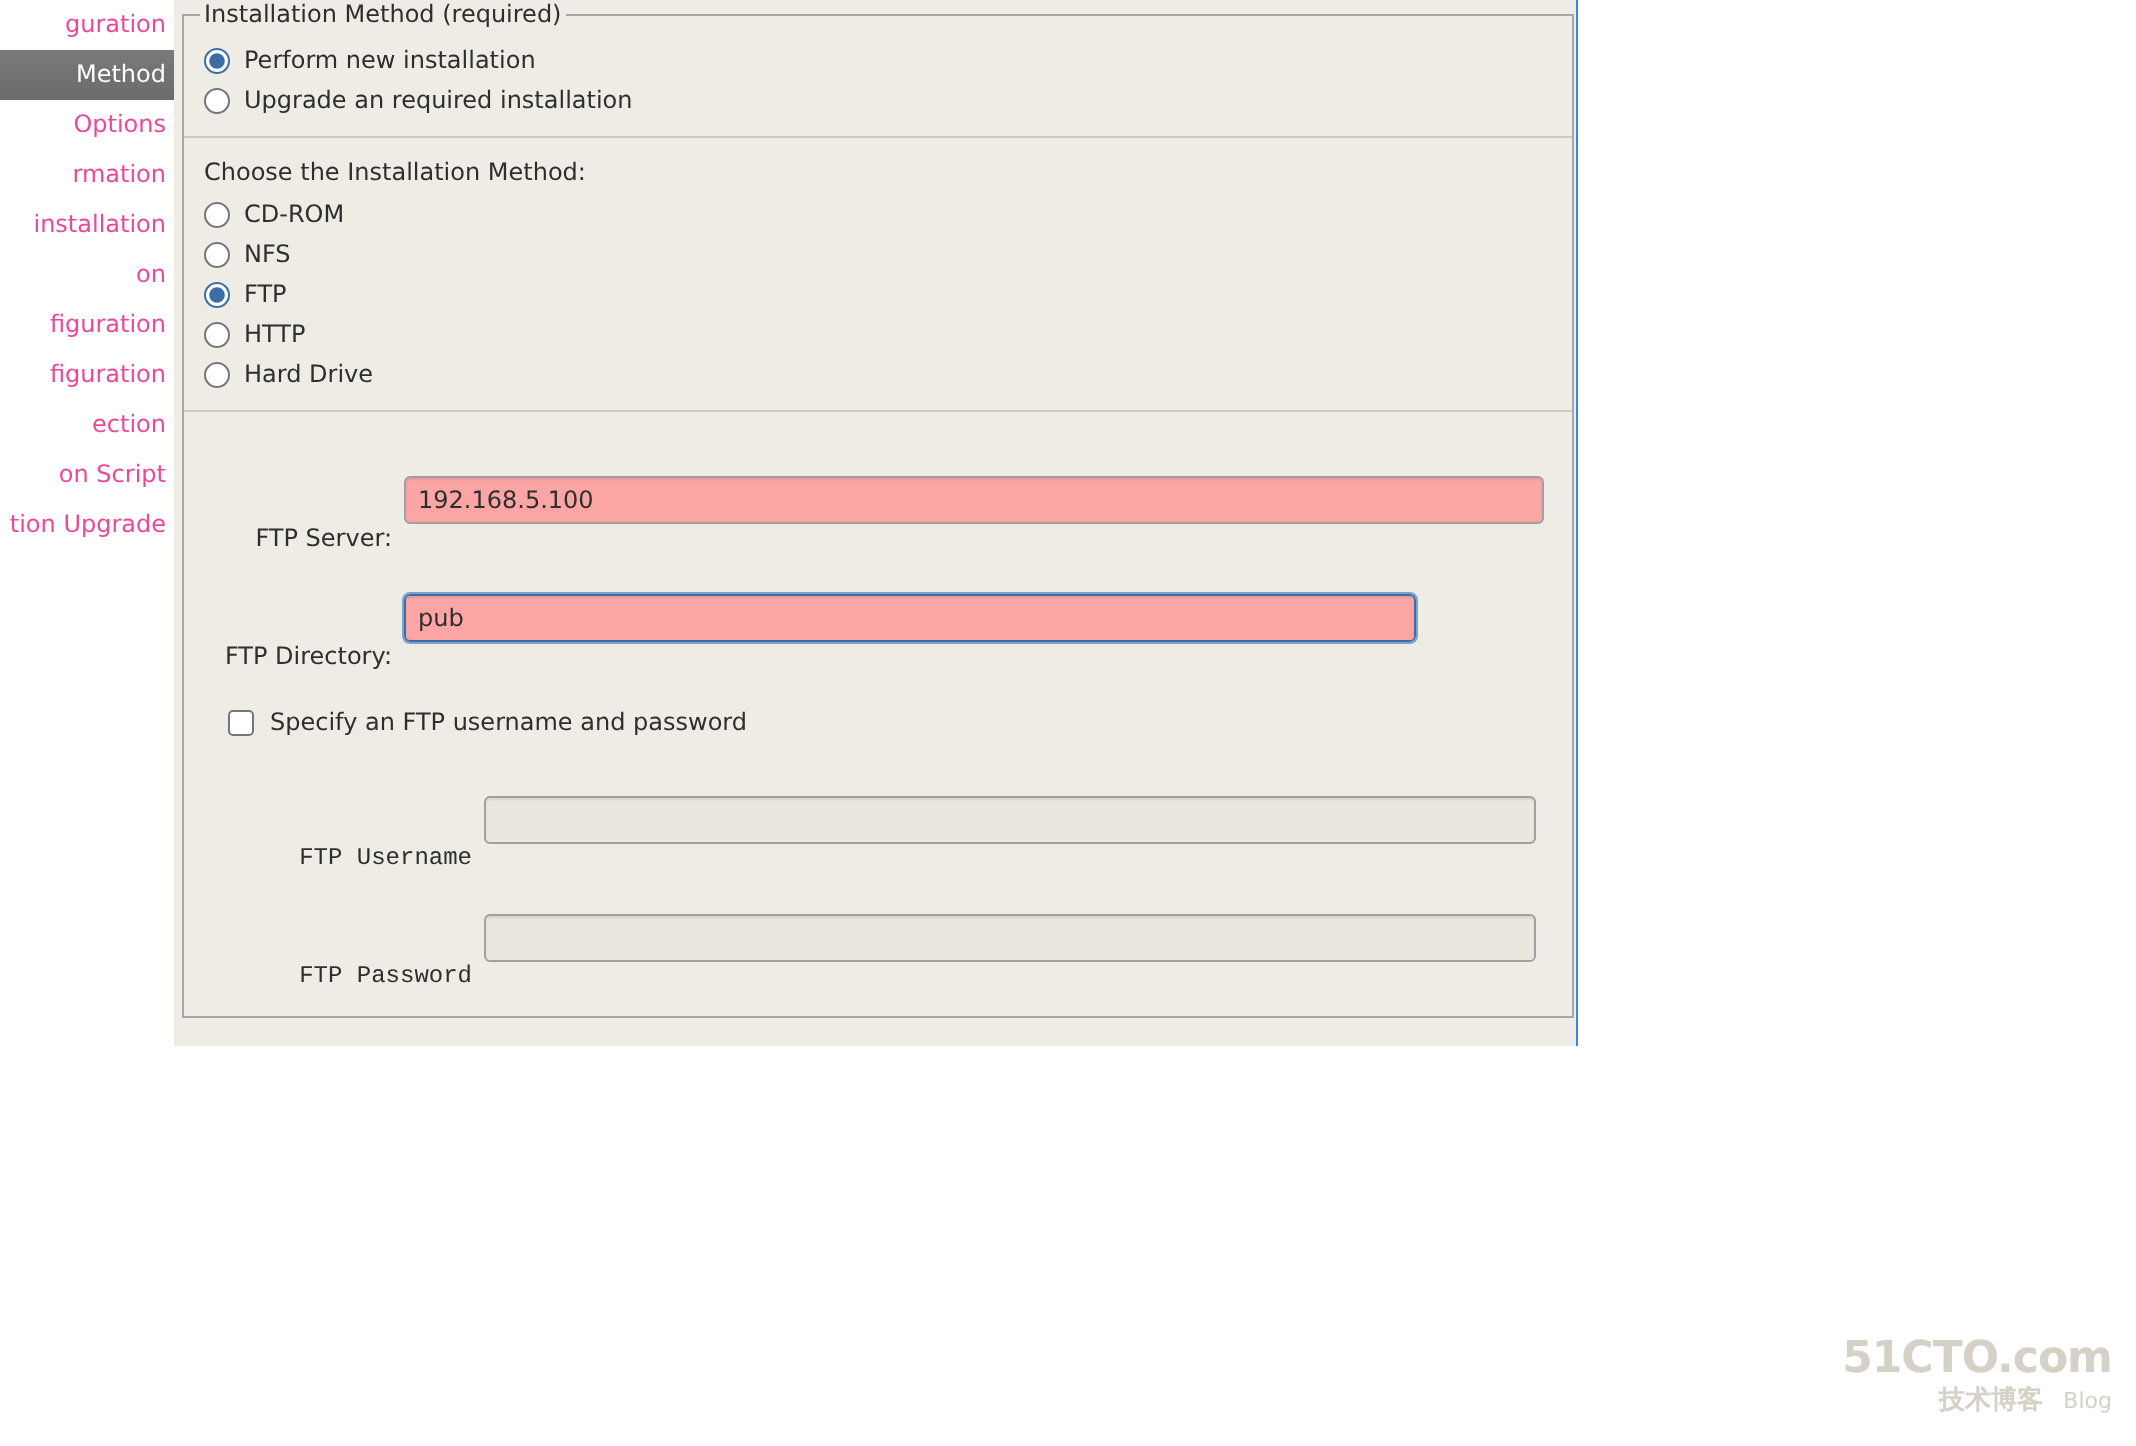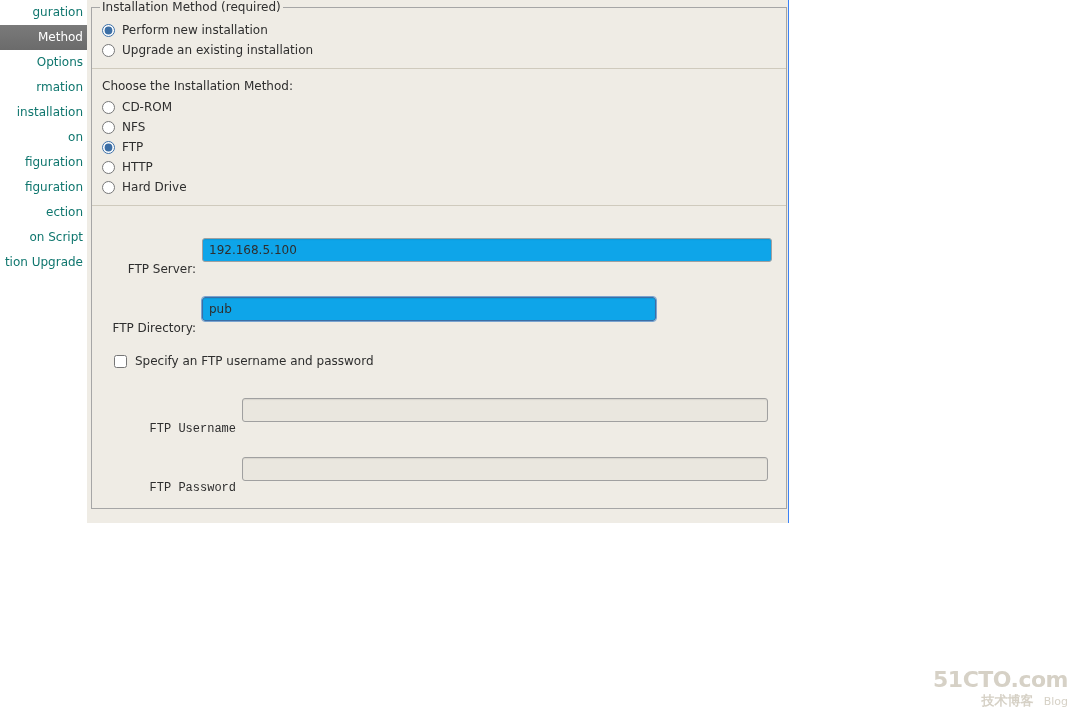--- a/index.html
+++ b/index.html
@@ -20,21 +20,21 @@
   overflow: hidden;
 }
 .sidebar-item {
   height: 25px;
   line-height: 25px;
   padding-left: 2px;
   white-space: nowrap;
   text-align: right;
   padding-right: 4px;
   cursor: pointer;
-  color: #0f766e;
+  color: #ec4899;
 }
 .sidebar-item.selected {
   background: linear-gradient(#7a7a7a, #6b6b6b);
   color: #ffffff;
 }
 .main {
   flex: 1;
   padding: 0;
   position: relative;
 }
@@ -77,21 +77,21 @@
   text-align: right;
   padding-right: 6px;
   white-space: nowrap;
   margin-top: 39px;
 }
 .form-label.wide { width: 116px; }
 input[type="text"], input[type="password"] {
   height: 24px;
   border: 1px solid #a0a0a0;
   border-radius: 3px;
-  background: #0ea5e9;
+  background: #fca5a5;
   padding: 0 6px;
   font-family: inherit;
   font-size: 12px;
   color: #2e2e2e;
   box-shadow: inset 0 1px 1px rgba(0,0,0,0.08);
 }
 input.focused {
   border-color: #3b6ea5;
   outline: 1px solid #7aa3cf;
 }
@@ -111,21 +111,21 @@
 .ftp-server-group { padding: 14px 6px 2px 6px; }
 .ftp-cred-group { padding: 6px 6px 0 6px; }
 .indent { margin-left: 20px; font-family: Liberation Mono, monospace; }
 hr.sep {
   border: none;
   border-top: 1px solid #cfcabd;
   margin: 8px -8px 0 -8px;
 }
 .watermark {
   position: absolute;
-  right: 0;
+  right: 12px;
   bottom: 14px;
   text-align: right;
   color: #d6d1c6;
   font-weight: bold;
   line-height: 1.2;
   user-select: none;
 }
 .watermark .big { font-size: 22px; letter-spacing: -0.5px; }
 .watermark .small { font-size: 13px; }
 .watermark .blog { font-size: 11px; font-weight: normal; margin-left: 6px; }
@@ -152,21 +152,21 @@
     <div class="panel">
       <fieldset>
         <legend>Installation Method (required)</legend>
 
         <div class="radio-row">
           <input type="radio" name="itype" checked="" style="">
           <span>Perform new installation</span>
         </div>
         <div class="radio-row">
           <input type="radio" name="itype" style="">
-          <span>Upgrade an existing installation</span>
+          <span>Upgrade an required installation</span>
         </div>
 
         <hr class="sep">
 
         <div class="sub-label">Choose the Installation Method:</div>
 
         <div class="radio-row">
           <input type="radio" name="imethod" style="">
           <span>CD-ROM</span>
         </div>
@@ -189,21 +189,21 @@
 
         <hr class="sep">
 
         <div class="ftp-server-group">
           <div class="form-row">
             <div class="form-label">FTP Server:</div>
             <input type="text" style="width: 570px;" value="192.168.5.100">
           </div>
           <div class="form-row">
             <div class="form-label">FTP Directory:</div>
-            <input type="text" class="focused" style="width: 454px;" value="pub">
+            <input type="text" class="focused" style="width: 506px;" value="pub">
           </div>
         </div>
 
         <div class="check-row">
           <input type="checkbox" style="">
           <span>Specify an FTP username and password</span>
         </div>
 
         <div class="ftp-cred-group indent">
           <div class="form-row">

